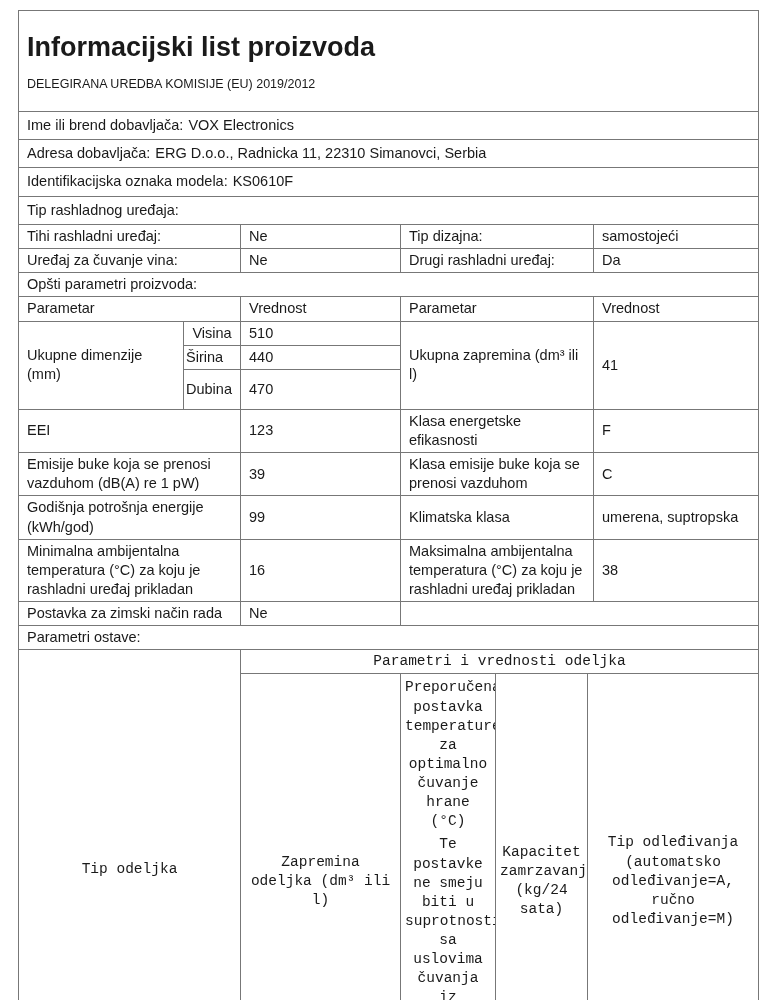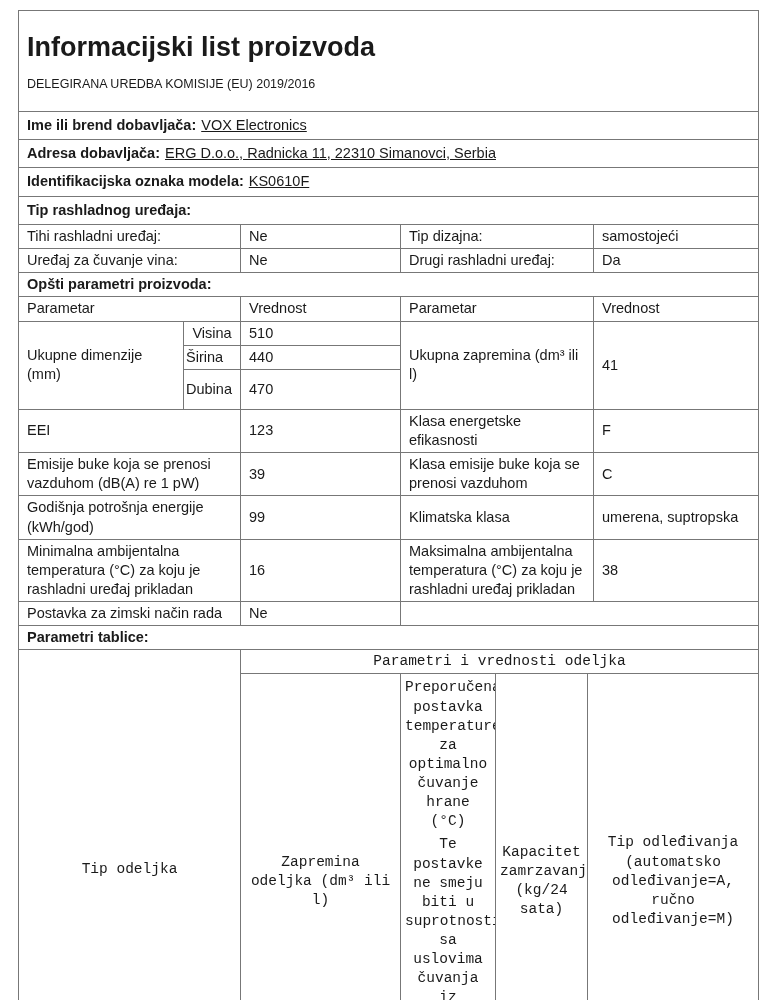--- a/index.html
+++ b/index.html
@@ -22,22 +22,22 @@
     width: 740px;
     font-size: 14.5px;
     line-height: 1.32;
   }
   table.t td {
     border: 1px solid #777777;
     padding: 2px 8px;
     vertical-align: middle;
     overflow: hidden;
   }
-  .b { font-weight: bold; }
-  .val { margin-left: 5px; text-decoration: underline; }
+  .b { font-weight: normal; }
+  .val { margin-left: 5px; }
 
   
   td.title-cell { padding: 10px 12px 14px 12px; vertical-align: top; }
   .doc-title {
     margin: 0;
     font-size: 27px;
     font-weight: bold;
     letter-spacing: 0px;
   }
   .doc-subtitle {
@@ -62,21 +62,21 @@
         <col style="width:57px">
         <col style="width:160px">
       <col style="width:193px">
         <col style="width:165px">
     </colgroup>
 
     <tbody>
         <tr style="height:101px">
       <td colspan="5" class="title-cell">
         <h1 class="doc-title">Informacijski list proizvoda</h1>
-        <div class="doc-subtitle">DELEGIRANA UREDBA KOMISIJE (EU) 2019/2016</div>
+        <div class="doc-subtitle">DELEGIRANA UREDBA KOMISIJE (EU) 2019/2012</div>
       </td>
     </tr>
 
     <tr style="height:28px">
       <td colspan="5"><span class="b">Ime ili brend dobavljača:</span><span class="val">VOX Electronics</span></td>
     </tr>
 
     <tr style="height:28px">
       <td colspan="5"><span class="b">Adresa dobavljača:</span><span class="val">ERG D.o.o., Radnicka 11, 22310 Simanovci, Serbia</span></td>
     </tr>
@@ -158,21 +158,21 @@
       <td>38</td>
     </tr>
 
     <tr style="height:22px">
       <td colspan="2">Postavka za zimski način rada</td>
       <td>Ne</td>
       <td colspan="2"></td>
     </tr>
 
     <tr style="height:23px">
-      <td colspan="5" class="b">Parametri tablice:</td>
+      <td colspan="5" class="b">Parametri ostave:</td>
     </tr>
   </tbody>
     </table>
 
   <table class="t bottom">
     <colgroup>
       <col style="width:165px">
         <col style="width:57px">
         <col style="width:160px">
       <col style="width:95px">

